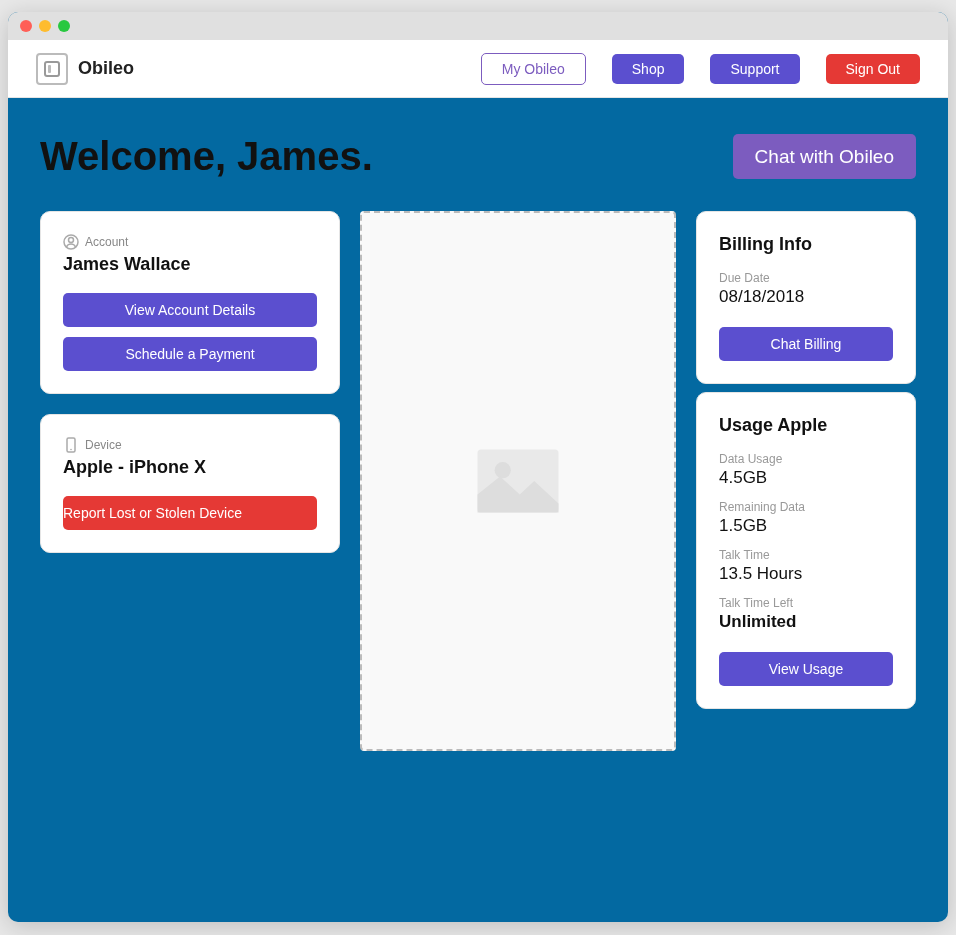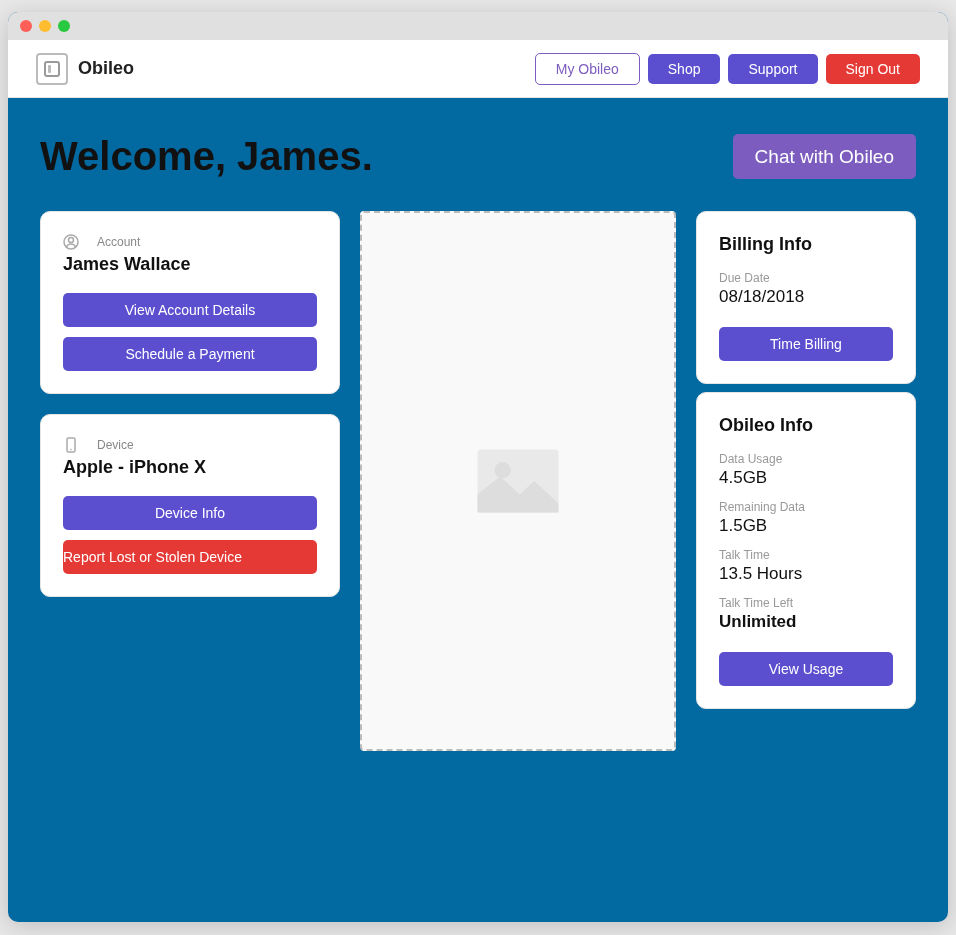--- a/index.html
+++ b/index.html
@@ -56,21 +56,21 @@
     .logo-icon {
       width: 32px; height: 32px;
       border: 2px solid #bbb;
       border-radius: 4px;
       display: flex; align-items: center; justify-content: center;
       color: #888;
       font-size: 16px;
     }
     .nav-buttons {
       display: flex;
-      gap: 8px;
+      gap: 26px;
       align-items: center;
     }
     .btn {
       padding: 7px 20px;
       border-radius: 5px;
       font-size: 14px;
       font-weight: 500;
       cursor: pointer;
       border: none;
     }
@@ -138,21 +138,21 @@
       border: 1px solid #e5e5e5;
     }
 
     .card-label {
       font-size: 12px;
       color: #888;
       font-weight: 500;
       margin-bottom: 4px;
       display: flex;
       align-items: center;
-      gap: 18px;
+      gap: 6px;
     }
     .card-label svg { flex-shrink: 0; }
     .card-name {
       font-size: 18px;
       font-weight: 700;
       color: #111;
       margin-bottom: 18px;
     }
     .card-buttons {
       display: flex;
@@ -307,21 +307,20 @@
         <div class="card">
           <div class="card-label">
             <svg width="16" height="16" viewBox="0 0 16 16" fill="none">
               <rect x="4" y="1" width="8" height="14" rx="1.5" stroke="#aaa" stroke-width="1.5" fill="none"></rect>
               <circle cx="8" cy="12.5" r="0.8" fill="#aaa"></circle>
             </svg>
             <span>Device</span>
           </div>
           <div class="card-name">Apple - iPhone X</div>
           <div class="card-buttons">
-            <button class="btn-card-primary">Device Info</button>
             <button class="btn-card-danger">Report Lost or Stolen Device</button>
           </div>
         </div>
 
       </div>
 
       <div class="image-placeholder">
         <svg class="img-icon" viewBox="0 0 100 80" fill="none">
           <rect x="5" y="5" width="90" height="70" rx="4" fill="#ccc"></rect>
           <circle cx="33" cy="28" r="9" fill="#aaa"></circle>
@@ -330,25 +329,25 @@
       </div>
 
       <div class="right-col">
 
         <div class="info-card">
           <div class="info-card-title">Billing Info</div>
           <div class="info-field">
             <div class="info-field-label">Due Date</div>
             <div class="info-field-value-normal">08/18/2018</div>
           </div>
-          <button class="btn-view">Time Billing</button>
+          <button class="btn-view">Chat Billing</button>
         </div>
 
         <div class="info-card">
-          <div class="info-card-title">Obileo Info</div>
+          <div class="info-card-title">Usage Apple</div>
           <div class="info-field">
             <div class="info-field-label">Data Usage</div>
             <div class="info-field-value-normal">4.5GB</div>
           </div>
           <div class="info-field">
             <div class="info-field-label">Remaining Data</div>
             <div class="info-field-value-normal">1.5GB</div>
           </div>
           <div class="info-field">
             <div class="info-field-label">Talk Time</div>

